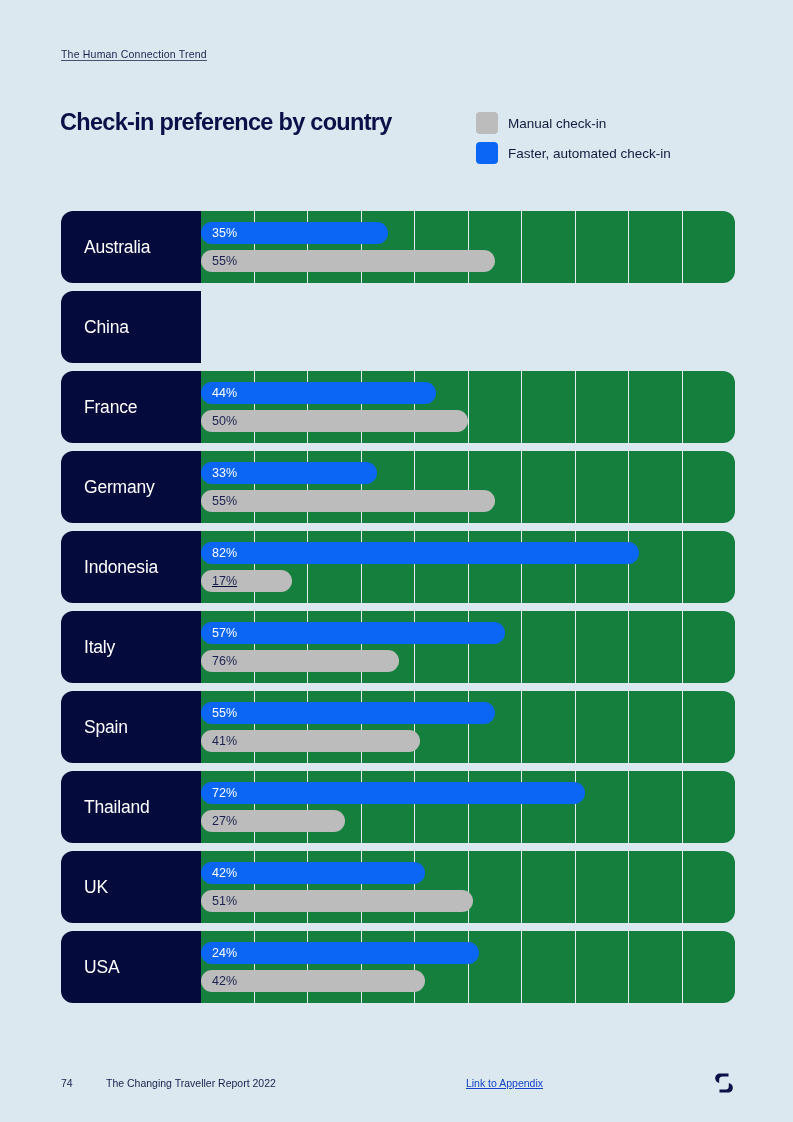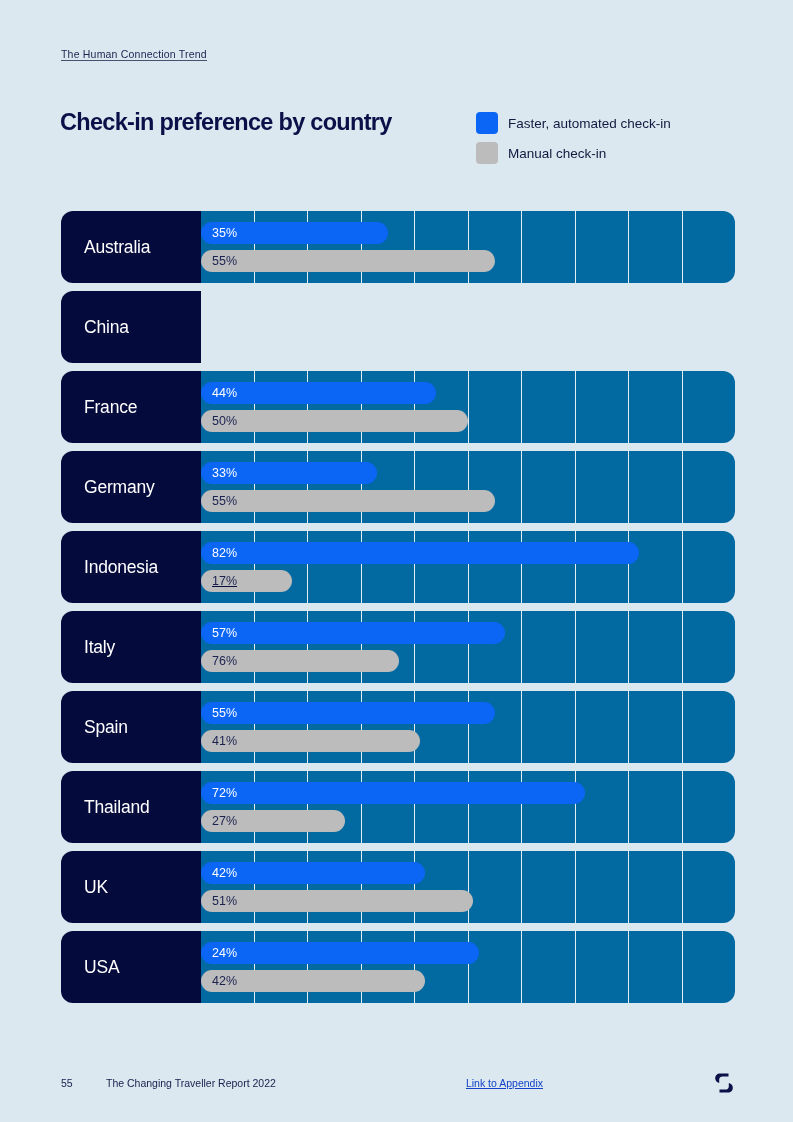--- a/index.html
+++ b/index.html
@@ -101,21 +101,21 @@
   .row-label-text {
     color: #ffffff;
     font-size: 17.5px;
     letter-spacing: -0.2px;
     white-space: nowrap;
   }
 
   .row-plot {
     flex: 1 1 auto;
     position: relative;
-    background: #0369a1;
+    background: #15803d;
     border-radius: 0 12px 12px 0;
     overflow: hidden;
     text-align: right;
   }
 
   .gridlines {
     position: absolute;
     inset: 0;
     display: flex;
     pointer-events: none;
@@ -192,27 +192,27 @@
 <body>
 
 <div class="kicker-wrap">
   <div class="kicker">The Human Connection Trend</div>
 </div>
 
 <div class="title">Check-in preference by country</div>
 
 <div class="legend" id="legend">
     <div class="legend-item">
+      <div class="legend-swatch" style="background: rgb(188, 188, 188);"></div>
+      <div class="legend-label">Manual check-in</div>
+    </div>
+    <div class="legend-item">
       <div class="legend-swatch" style="background: rgb(11, 102, 245);"></div>
       <div class="legend-label">Faster, automated check-in</div>
     </div>
-    <div class="legend-item">
-      <div class="legend-swatch" style="background: rgb(188, 188, 188);"></div>
-      <div class="legend-label">Manual check-in</div>
-    </div>
   </div>
 
 <div class="chart" id="chart">
     <div class="row">
       <div class="row-label">
         <span class="row-label-text">Australia</span>
       </div>
       <div class="row-plot">
         <div class="gridlines">
           <div class="gridcell"></div>
@@ -453,21 +453,21 @@
           </div>
           <div class="bar bar-secondary" style="width: 42%;">
             <span class="bar-value">42%</span>
           </div>
         </div>
       </div>
     </div>
   </div>
 
 <div class="footer">
-  <div class="footer-page">55</div>
+  <div class="footer-page">74</div>
   <div class="footer-report">The Changing Traveller Report 2022</div>
   <div class="footer-spacer"></div>
   <a class="footer-link" href="#">Link to Appendix</a>
   <div class="footer-logo">
     <svg width="20" height="22" viewBox="0 0 20 22" aria-hidden="true">
       <path d="M14.5 1.5 L6.2 1.5 C3.1 1.5 1.2 3.6 1.2 6.3 C1.2 8.6 2.6 10.2 5.2 10.9 L5.2 7.6 C5.2 5.6 6.6 4.4 8.6 4.4 L14.5 4.4 Z" fill="#0b1049"></path>
       <path d="M5.5 20.5 L13.8 20.5 C16.9 20.5 18.8 18.4 18.8 15.7 C18.8 13.4 17.4 11.8 14.8 11.1 L14.8 14.4 C14.8 16.4 13.4 17.6 11.4 17.6 L5.5 17.6 Z" fill="#0b1049"></path>
     </svg>
   </div>
 </div>

